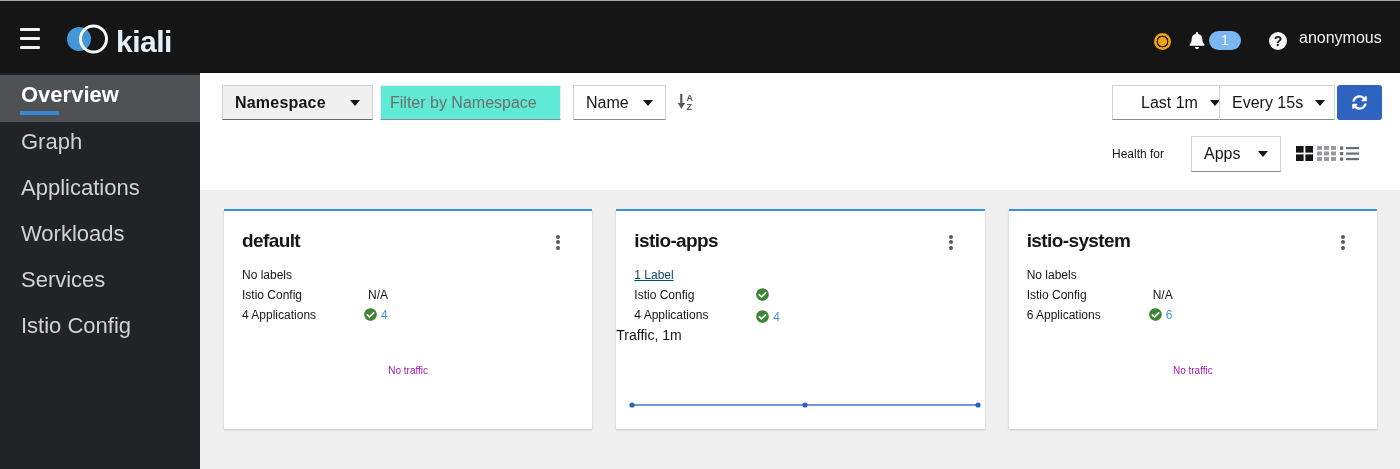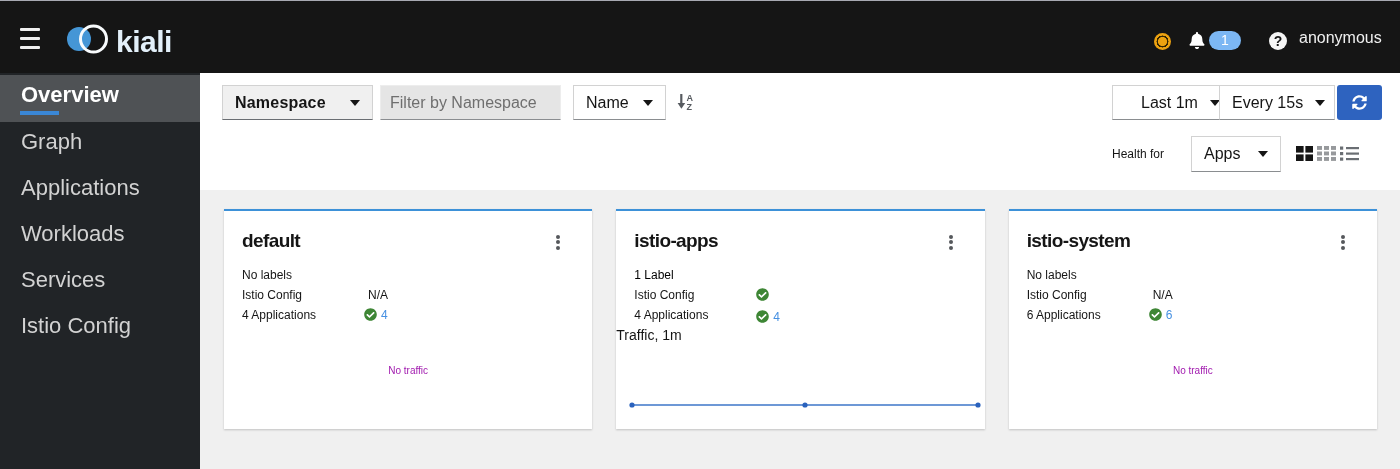--- a/index.html
+++ b/index.html
@@ -30,39 +30,39 @@
 
 
 #main { position:absolute; left:200px; top:73px; width:1200px; height:396px; background:#fff; }
 #graybg { position:absolute; left:0; top:117px; width:1200px; height:279px; background:#f0f0f0; }
 
 
 .ctl { position:absolute; top:12px; height:35px; font-size:16px; color:#151515; white-space:nowrap; }
 .sel { border:1px solid #d2d2d2; border-bottom-color:#8a8d90; background:#fff; display:flex; align-items:center; padding:0 12px; justify-content:space-between; }
 .caret { width:0; height:0; border-left:5px solid transparent; border-right:5px solid transparent; border-top:6px solid #151515; margin-left:12px; }
 #ns-sel { left:22px; width:151px; background:#f0f0f0; border-color:#d2d2d2; border-bottom-color:#6a6e73; font-weight:700; letter-spacing:0.2px; }
-#filter-inp { left:180px; width:181px; border:1px solid #ededed; border-bottom-color:#8a8d90; background:#e5e5e5; display:flex; align-items:center; padding:0 9px; color:#6f6f6f; }
+#filter-inp { left:180px; width:181px; border:1px solid #ededed; border-bottom-color:#8a8d90; background:#5eead4; display:flex; align-items:center; padding:0 9px; color:#6f6f6f; }
 #name-sel { left:373px; width:93px; }
 #sorticon { left:477px; top:20px; }
 #last-sel { left:912px; width:111px;padding-left:28px; }
 #every-sel { left:1019px; width:116px; }
 #refresh { left:1137px; width:45px; background:#2e63bf; border-radius:3px; display:flex; align-items:center; justify-content:center; }
 #healthfor { position:absolute; left:912px; top:72px; font-size:12px; color:#151515; line-height:18px; }
 #apps-sel { left:991px; top:63px; width:90px; height:36px; }
 #viewicons { position:absolute; left:1096px; top:73px; display:flex; gap:4px; }
 
 
 #cards { position:absolute; left:24px; top:136px; width:1153px; display:grid; grid-template-columns:repeat(3,1fr); gap:24px; }
 .card { position:relative; height:220px; background:#fff; border-top:2px solid #3d91d8; box-shadow:0 1px 2px rgba(3,3,3,.2); }
 .card h3 { position:absolute; left:18px; top:19px; font-size:19px; font-weight:700; letter-spacing:-0.6px; color:#151515; }
 .kebab { position:absolute; right:32px; top:23.6px; width:4px; }
 .kebab div { width:4px; height:4px; border-radius:50%; background:#55585c; margin-bottom:1.7px; }
 .rows { position:absolute; left:18px; top:54px; font-size:12px; line-height:20px; color:#151515; }
 .row2col { position:absolute; left:122px; top:0; white-space:nowrap; }
-.bluelink { color:#000000; }
+.bluelink { color:#0c4a6e;text-decoration:underline; }
 .bluecount { color:#4690e2; }
 .chk { display:inline-block; vertical-align:-2px; margin-right:4px; }
 .notraffic { position:absolute; left:0; top:154px; width:100%; text-align:center; font-size:10px; color:#a21caf; }
 .trafficlabel { position:absolute; left:0; top:116px; width:100%; text-align:left; font-size:14px; color:#151515; }
 </style>
 </head>
 <body>
 
 <div id="masthead">
   <div id="burger">

